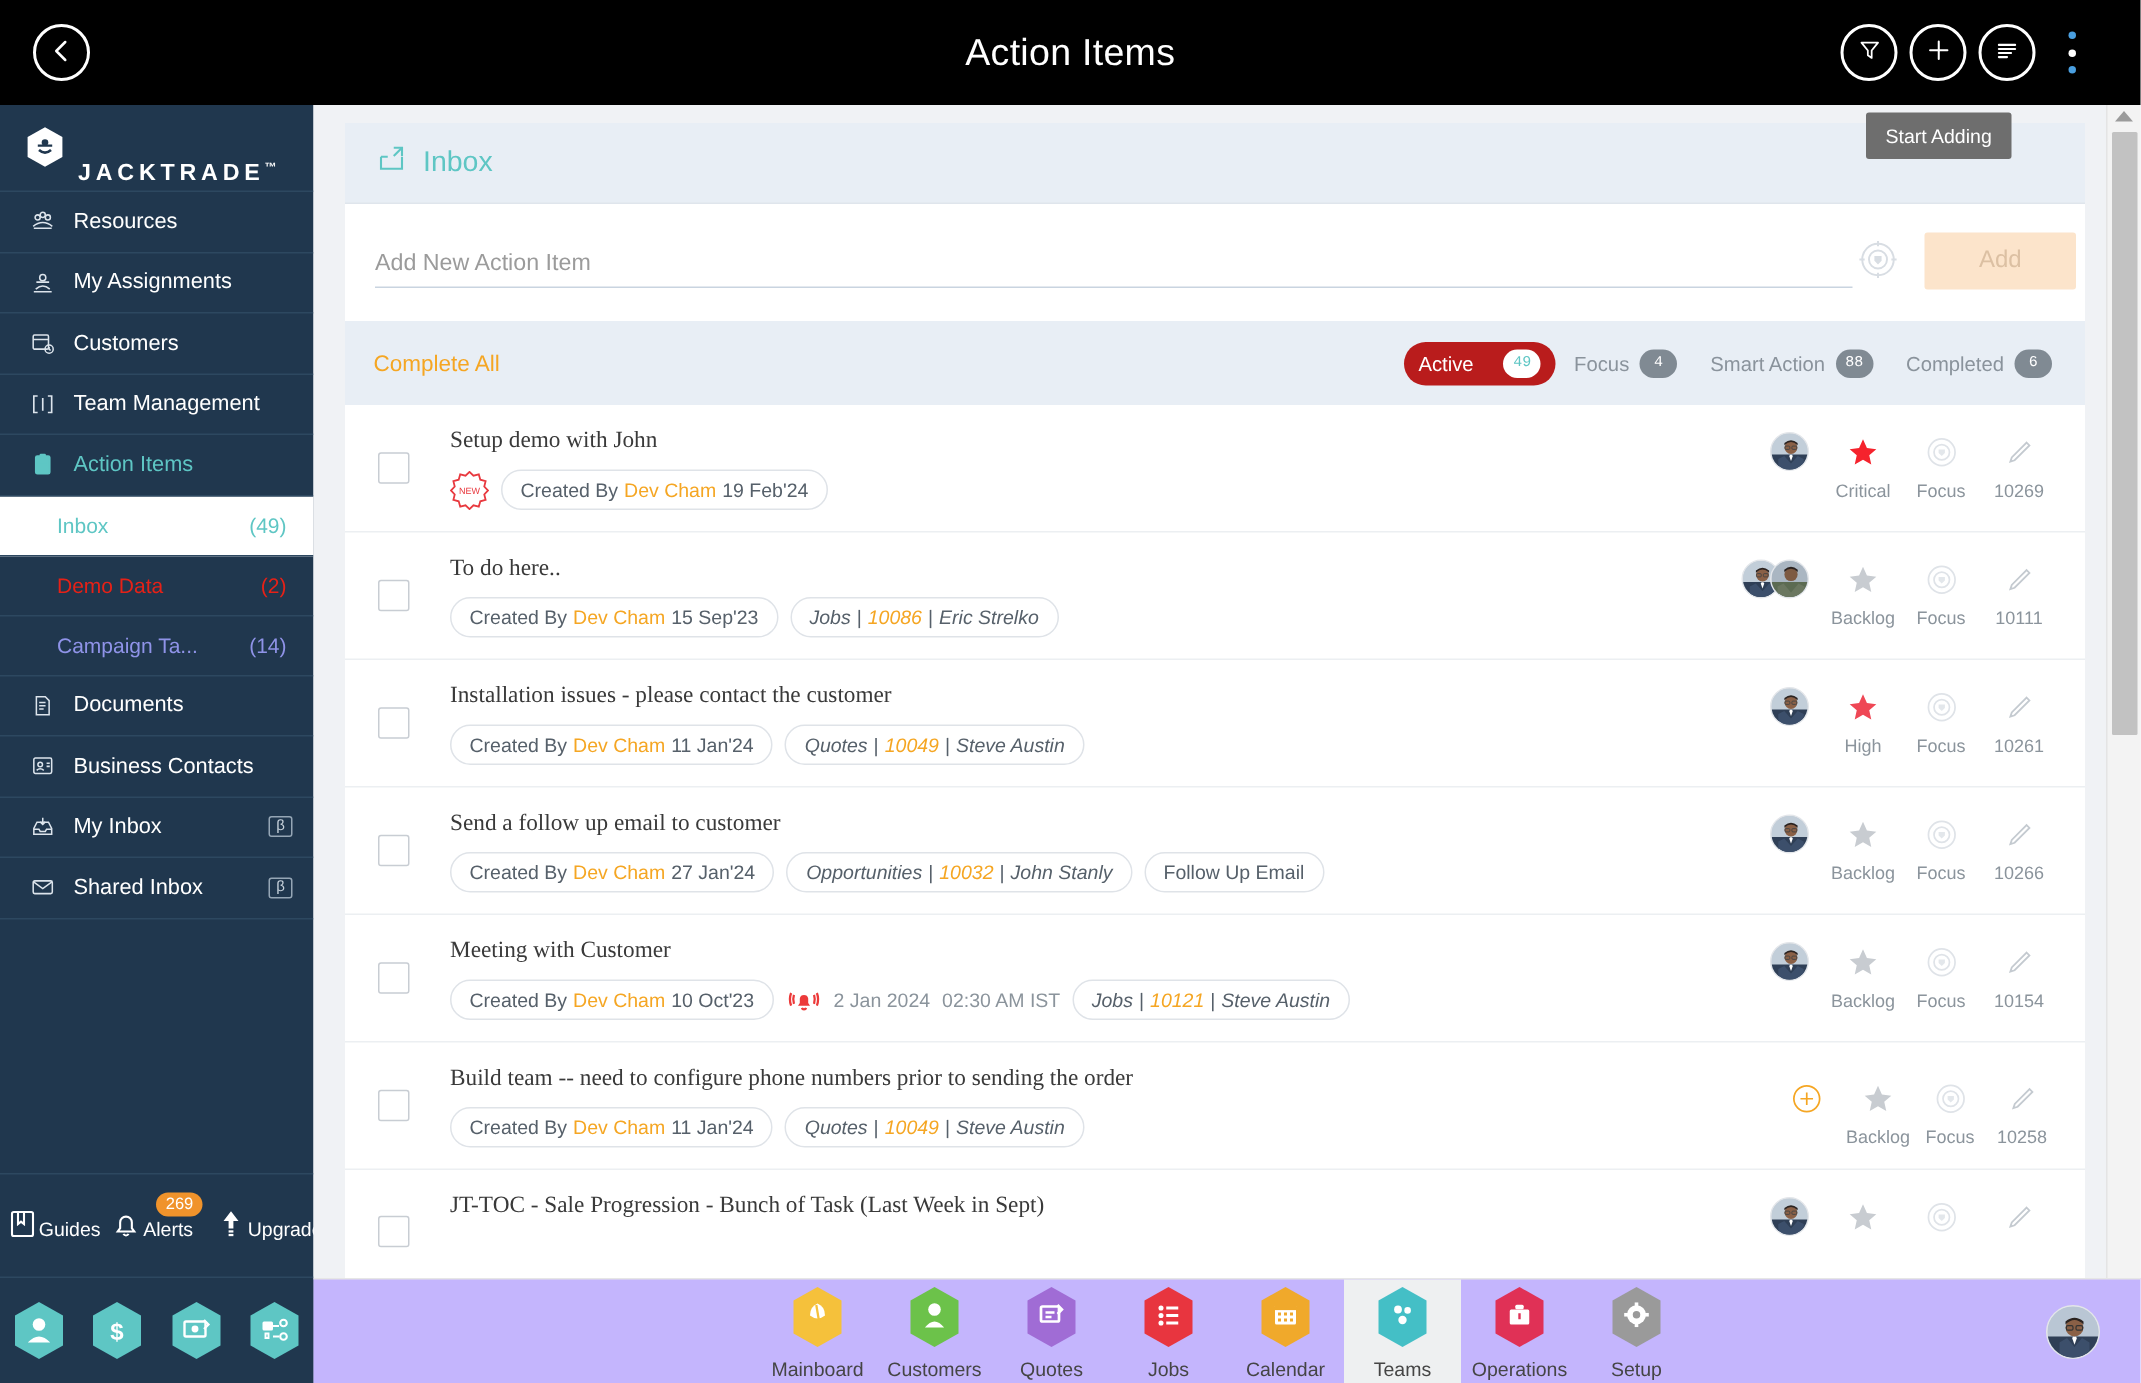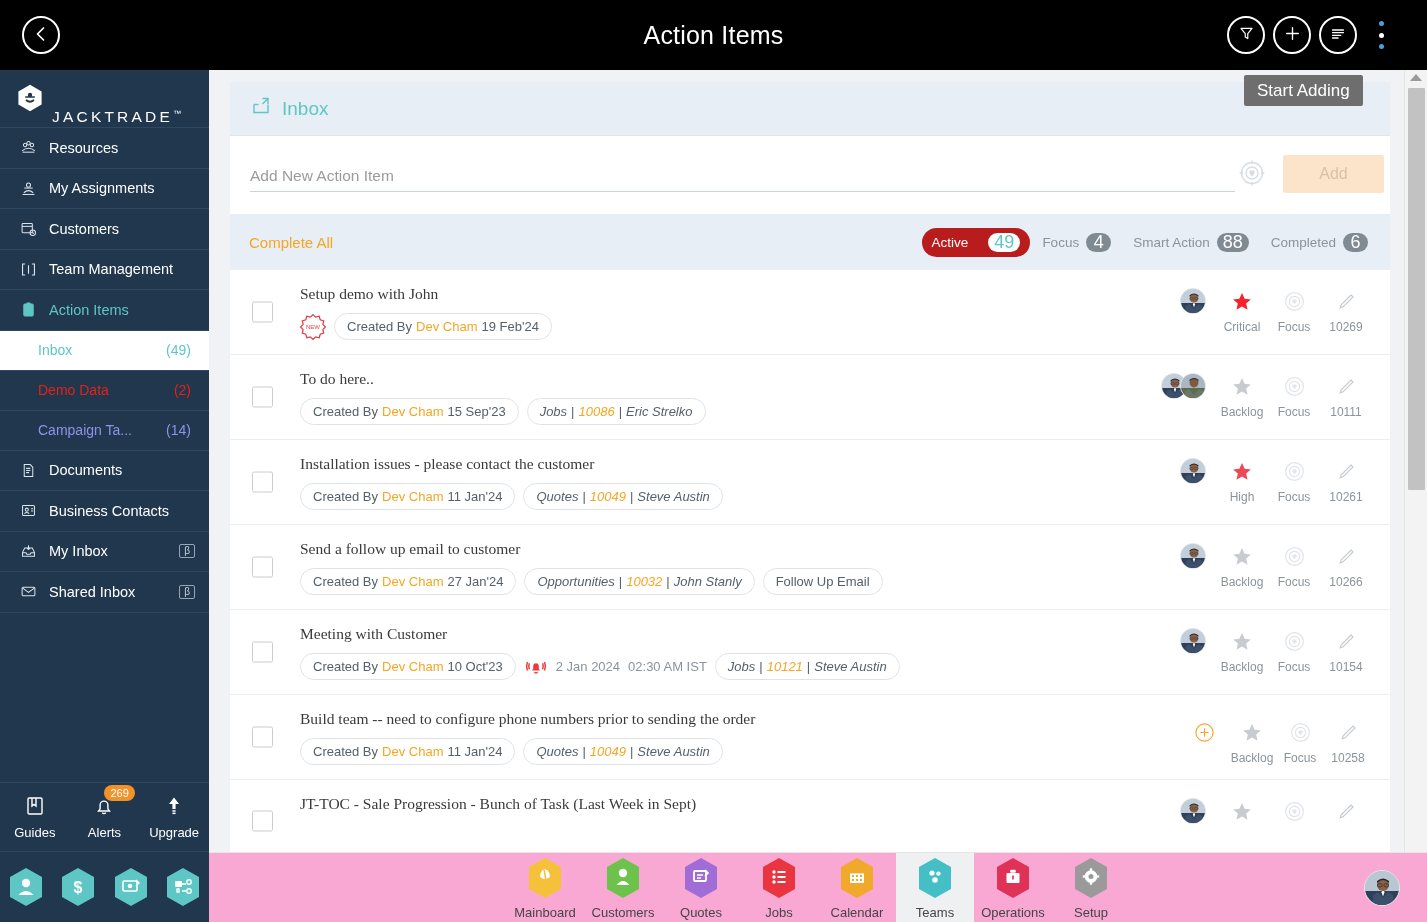--- a/index.html
+++ b/index.html
@@ -44,40 +44,40 @@
     justify-content:space-between; padding:3px 0; cursor:pointer;
   }
   #kebab-btn i{ display:block; width:5px; height:5px; border-radius:50%; background:#ffffff; }
   #kebab-btn i:nth-child(1){ background:#4a9fe0; }
   #kebab-btn i:nth-child(2){ background:#ffffff; }
   #kebab-btn i:nth-child(3){ background:#4a9fe0; }
 
   
   #tooltip{
     position:absolute; left:1244px; top:75px; height:31px;
-    background:#6e6e6e; color:#fff; font-size:17px;
+    background:#6e6e6e; color:#fff; font-size:13px;
     display:flex; align-items:center; padding:0 13px;
     border-radius:2px; z-index:60;
   }
 
   
   #sidebar{
     position:absolute; left:0; top:70px; width:209px; height:852px;
     background:#20374e; color:#ffffff;
   }
   #brand{
     height:58px; display:flex; align-items:center; padding-left:17px;
     border-bottom:1px solid #2d4860;
   }
   #brand .hex{
     width:26px; height:29px; position:relative; flex:0 0 26px;
   }
   #brand .hex svg{ width:26px; height:29px; }
   #brand .brand-text{
-    margin-left:9px; font-size:15.5px; letter-spacing:3.2px; font-weight:400;margin-top:36px;
+    margin-left:9px; font-size:15.5px; letter-spacing:3.2px; font-weight:700;margin-top:36px;
   }
   #brand sup{ font-size:8px; letter-spacing:0; vertical-align:super; }
 
   .nav-item{
     height:40.5px; display:flex; align-items:center; padding-left:17px;
     border-bottom:1px solid #2d4860; cursor:pointer; position:relative;
   }
   .nav-item .ico{ width:22px; flex:0 0 22px; display:flex; align-items:center; justify-content:center; }
   .nav-item .ico svg{ width:17px; height:17px; }
   .nav-item .lbl{ margin-left:10px; font-size:14.5px; }
@@ -95,21 +95,21 @@
     border-bottom:1px solid #2d4860;
   }
   .sub-item .sublbl{ flex:1; }
   .sub-item.selected{ background:#ffffff; }
 
   #sidebar-bottom{
     position:absolute; left:0; bottom:70px; width:209px; height:70px;
     border-top:1px solid #2d4860; border-bottom:1px solid #2d4860;
     display:flex; align-items:center; justify-content:space-around;
   }
-  .sb-tool{ display:flex; flex-direction:column; align-items:center; cursor:pointer; position:relative; width:62px;}
+  .sb-tool{ display:flex; align-items:center; cursor:pointer; position:relative; width:62px;}
   .sb-tool svg{ width:22px; height:22px; }
   .sb-tool .t{ font-size:13px; margin-top:5px; color:#fff; }
   #alerts-badge{
     position:absolute; left:31px; top:-10px; background:#f0932b; color:#fff;
     font-size:11px; border-radius:11px; padding:2px 6px; line-height:1.1; font-weight:400;
   }
 
   #sidebar-hexrow{
     position:absolute; left:0; bottom:0; width:209px; height:70px;
     display:flex; align-items:center; justify-content:space-around;
@@ -162,21 +162,21 @@
   #tabs{
     position:absolute; right:12px; display:flex; align-items:center; gap:2px;
   }
   .tab{
     display:flex; align-items:center; gap:7px; padding:5px 10px;
     border-radius:16px; font-size:13.5px; color:#8a939c; cursor:pointer;
   }
   .tab .cnt{
     background:#808a93; color:#ffffff; border-radius:11px;
     min-width:25px; height:19px; display:flex; align-items:center; justify-content:center;
-    font-size:18px; padding:0 6px;
+    font-size:10px; padding:0 6px;font-family:Liberation Mono, monospace;
   }
   .tab.active{ background:#b91c1c; color:#ffffff;gap:20px; }
   .tab.active .cnt{ background:#ffffff; color:#5ec6c4; }
 
   
   #list{ background:#fff; }
   .row{
     position:relative; border-bottom:1px solid #eceff2; min-height:82px;
     padding:14px 0 14px 0;
   }
@@ -234,21 +234,21 @@
     border-bottom:7px solid #9b9b9b;
   }
   #vscroll .thumb{
     position:absolute; top:18px; left:3px; width:17px; height:402px;
     background:#c2c2c2; border-radius:1px;
   }
 
   
   #bottombar{
     position:absolute; left:209px; bottom:0; width:1218px; height:70px;
-    background:#f9a8d4; border-top:1px solid #e6e6e6;
+    background:#c4b5fd; border-top:1px solid #e6e6e6;
     display:flex; align-items:center; justify-content:center;
   }
   #bottom-nav{ display:flex; align-items:center; }
   .bn{
     width:78px; height:70px; display:flex; flex-direction:column;
     align-items:center; justify-content:center; cursor:pointer;
   }
   .bn.active{ background:#eef0f1; }
   .bn .hexico{ width:40px; height:44px; }
   .bn .bl{ font-size:13px; color:#454545; margin-top:2px; }

